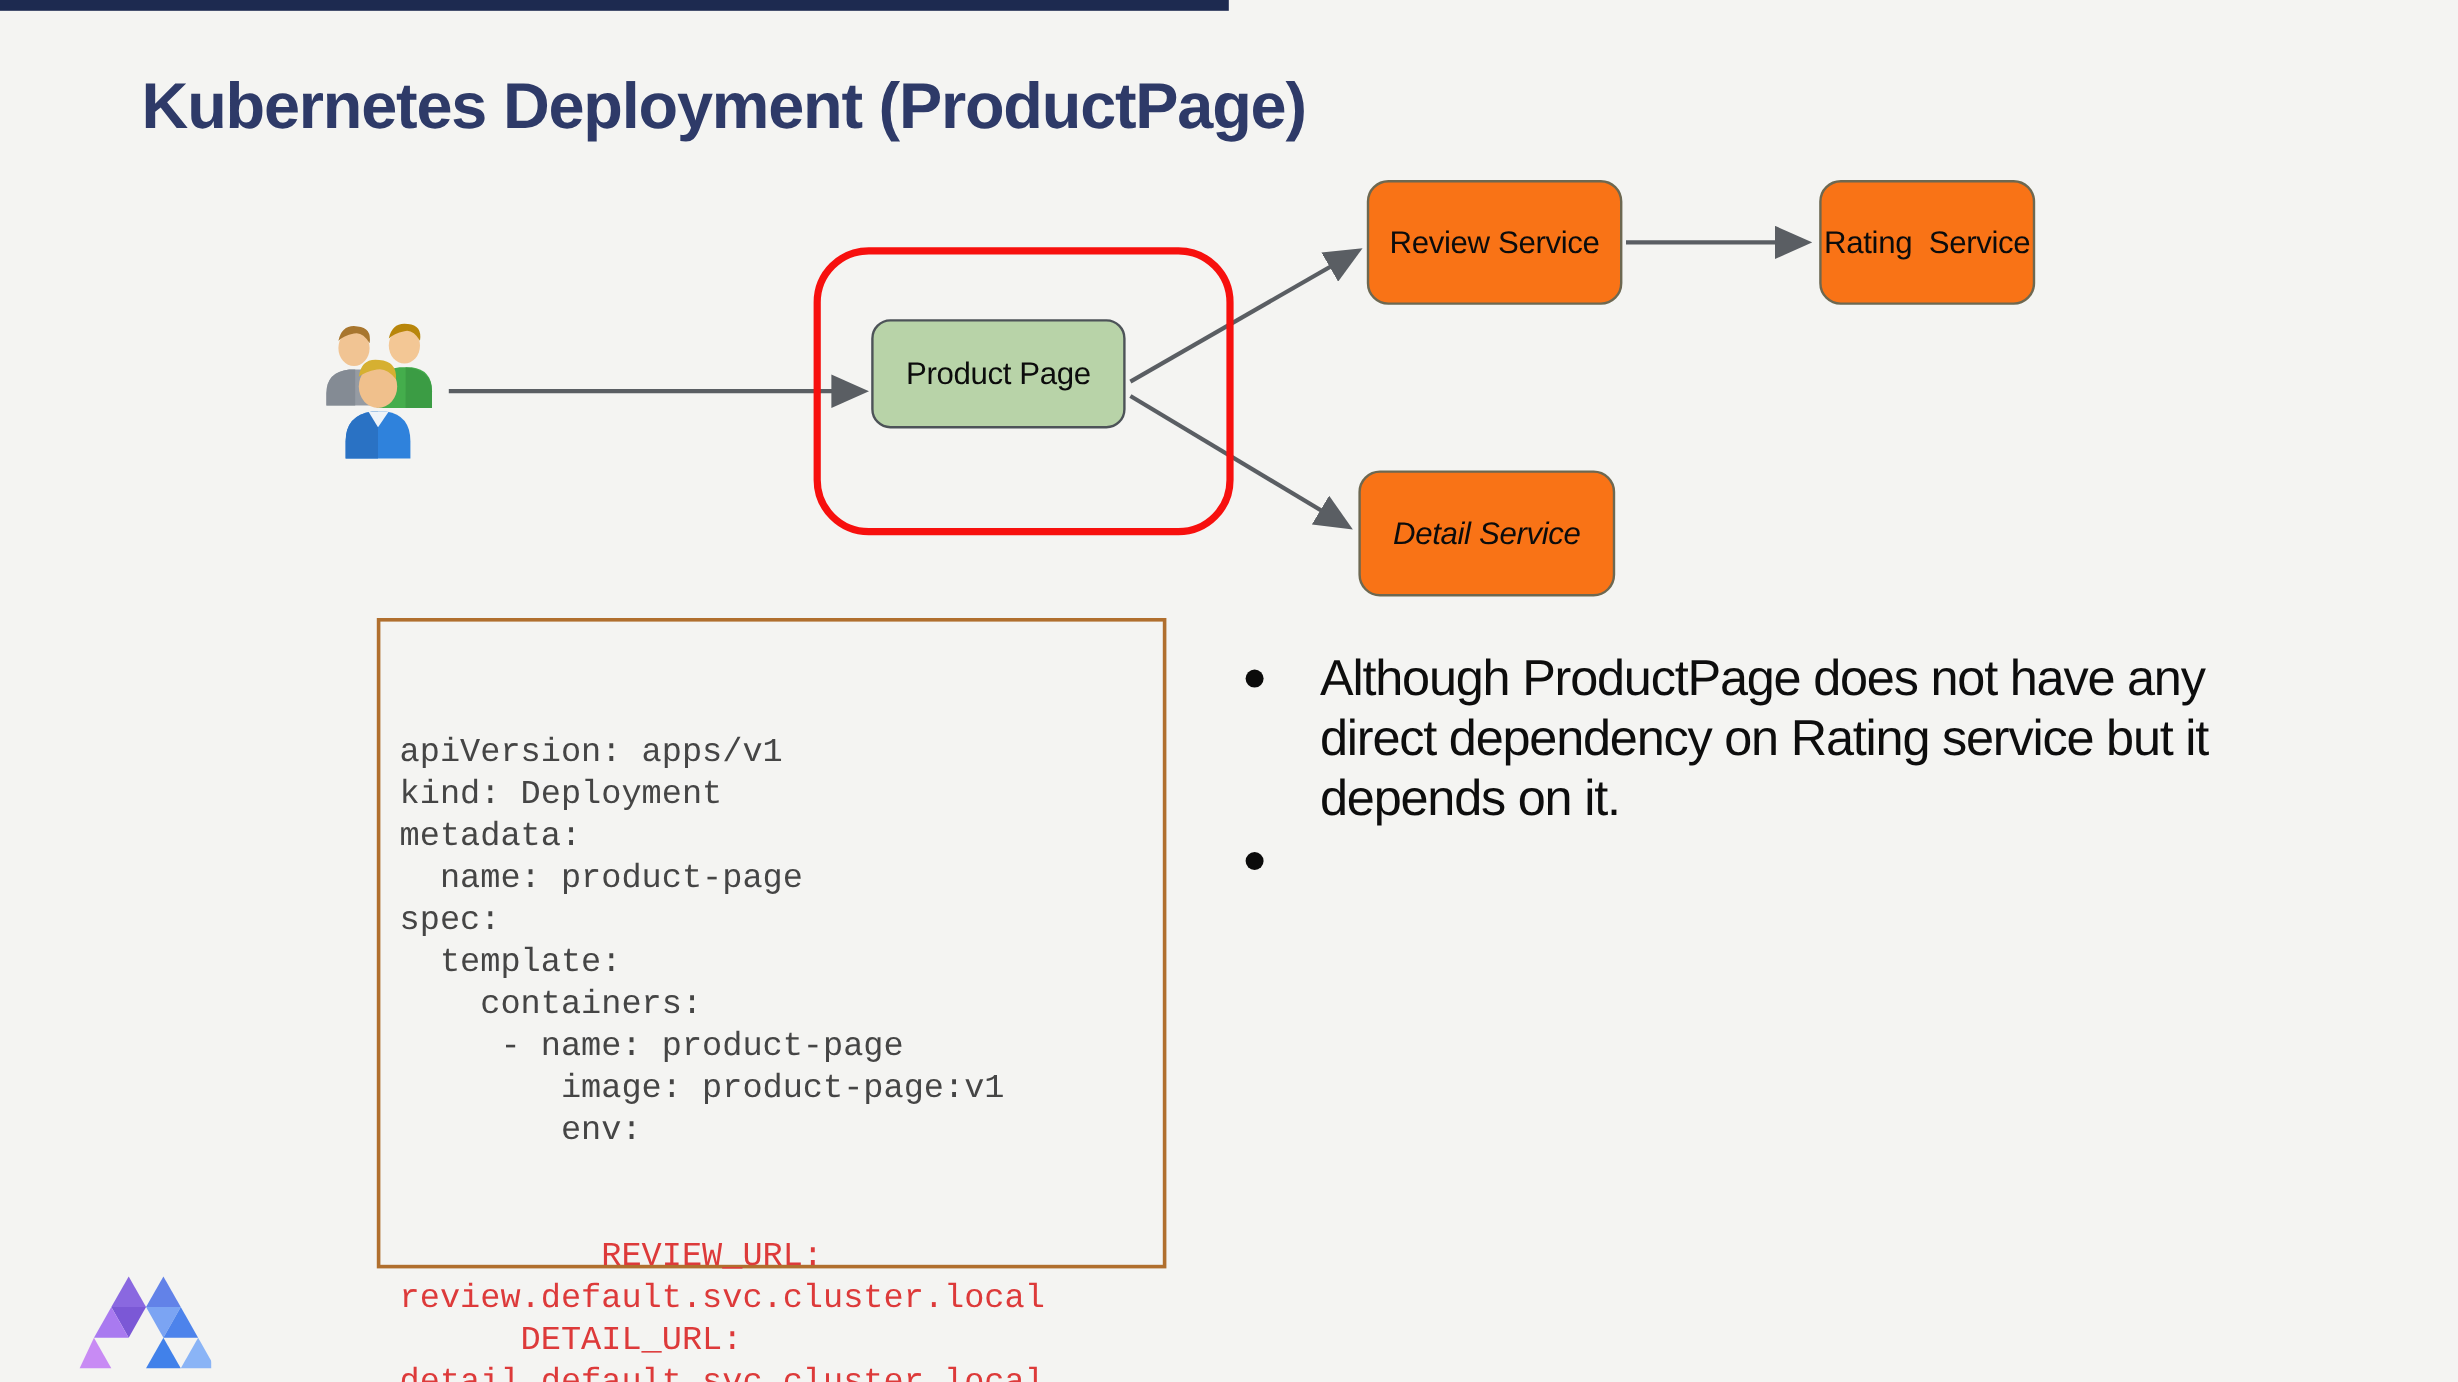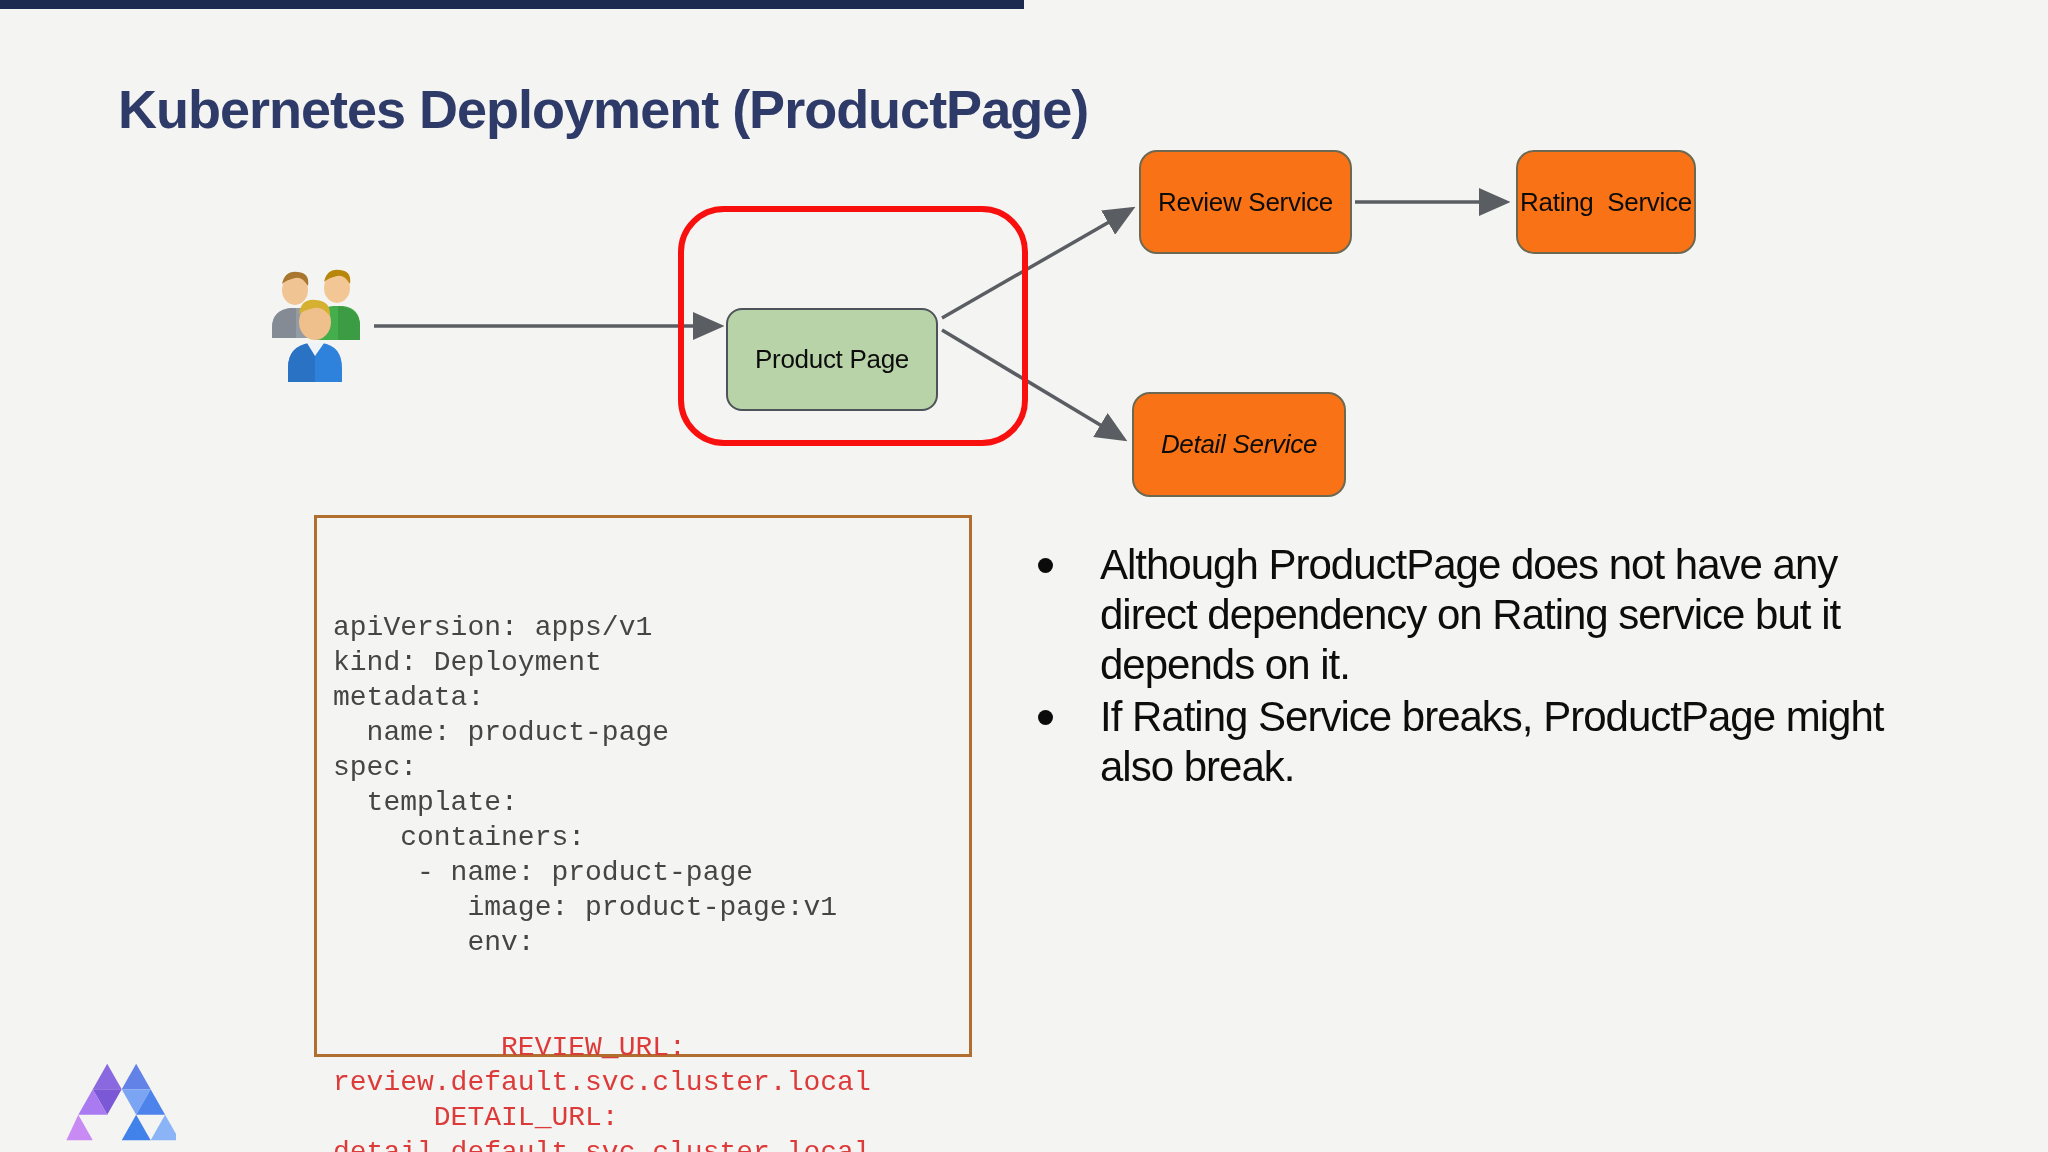--- a/index.html
+++ b/index.html
@@ -4,29 +4,29 @@
 <style>
   html,body{margin:0;padding:0;}
   body{font-family:"Liberation Sans",sans-serif;background:#e9e9e9;}
   #slide{position:relative;width:2048px;height:1152px;background:#f4f4f2;overflow:hidden;}
 
   
   .top-strip{position:absolute;left:0;top:0;width:1024px;height:9px;background:#1d2a50;}
 
   
   .slide-title{position:absolute;left:118px;top:58px;width:1400px;
-    font-size:54px;font-weight:bold;letter-spacing:-1px;color:#2e3a68;line-height:62px;margin-top:20px;}
+    font-size:54px;font-weight:bold;letter-spacing:-1px;color:#2e3a68;line-height:62px;}
 
   
   .node{position:absolute;display:flex;align-items:center;justify-content:center;
     border:2.5px solid #54584a;box-sizing:border-box;z-index:3;
     font-size:26px;color:#0c0c0c;letter-spacing:-0.3px;white-space:pre;}
   .node.yellow{background:#f97316;border-radius:18px;border-color:#6d6851;}
   .node.green{background:#b8d3a8;border-radius:16px;border-color:#4d5358;}
-  #node-product{left:726px;top:266px;width:212px;height:103px;margin-top:42px;}
+  #node-product{left:726px;top:266px;width:212px;height:91px;}
   #node-review{left:1139px;top:150px;width:213px;height:104px;}
   #node-rating{left:1516px;top:150px;width:180px;height:104px;}
   #node-detail{left:1132px;top:392px;width:214px;height:105px;font-style:italic;}
 
   .red-ring{position:absolute;left:678px;top:206px;width:350px;height:240px;
     border:6px solid #f7100e;border-radius:46px;box-sizing:border-box;z-index:2;}
 
   .arrows-layer{position:absolute;left:0;top:0;width:2048px;height:1152px;z-index:1;pointer-events:none;}
   .users-figure{position:absolute;left:258px;top:264px;width:114px;height:122px;z-index:3;}
 
@@ -127,22 +127,20 @@
 
   <div class="bullets">
     <div class="bullet-item">
       <div class="bullet-dot"></div>
       <div class="bullet-text">Although ProductPage does not have any
 direct dependency on Rating service but it
 depends on it.</div>
     </div>
     <div class="bullet-item">
       <div class="bullet-dot"></div>
-      <div class="bullet-text">If Rating Service breaks, ProductPage might
-also break.</div>
     </div>
   </div>
 
   <svg class="brand-logo" viewBox="-10 0 130 94">
     <polygon points="40,2 23,32 57,32" fill="#8a68e0"></polygon>
     <polygon points="74,2 57,32 91,32" fill="#6282e8"></polygon>
     <polygon points="23,32 57,32 40,62" fill="#7b58d6"></polygon>
     <polygon points="23,32 6,62 40,62" fill="#a97af0"></polygon>
     <polygon points="57,32 91,32 74,62" fill="#7ba4f3"></polygon>
     <polygon points="91,32 74,62 108,62" fill="#4d83eb"></polygon>

